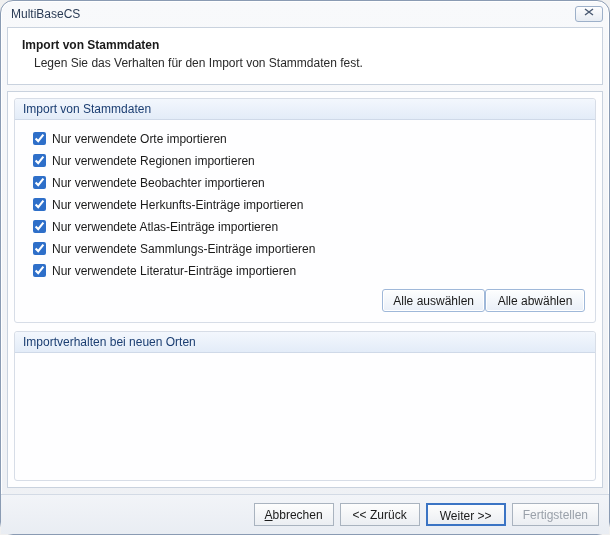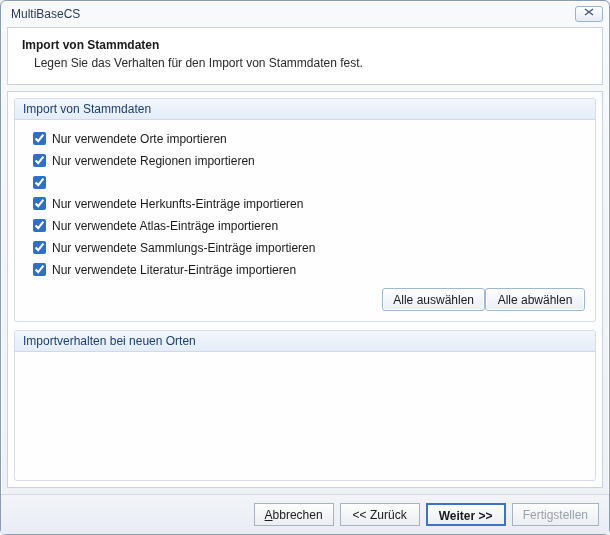--- a/index.html
+++ b/index.html
@@ -9,21 +9,21 @@
       background: #f0f0f0;
       width: 610px;
       height: 535px;
       overflow: hidden;
     }
     .window {
       width: 610px;
       height: 535px;
       background: linear-gradient(#f8f9fb, #eef0f4);
       border: 1px solid #8a9bb3;
-      border-radius: 6px;
+      border-radius: 13px;
       box-shadow: inset 0 0 0 1px #fff;
       display: flex;
       flex-direction: column;
     }
     .titlebar {
       display: flex;
       align-items: center;
       justify-content: space-between;
       height: 26px;
       padding: 0 6px 0 10px;
@@ -127,21 +127,20 @@
       padding: 0 10px;
       border: 1px solid #a9b3bf;
       background: linear-gradient(#fdfdfd, #ebeef2);
       font-size: 12px;
       cursor: pointer;
       color: #1a1a1a;
     }
     .fbtn.primary {
       border: 2px solid #3b74c4;
       padding: 4px 9px;
-      font-weight: bold;
     }
     .fbtn.disabled {
       color: #9aa1aa;
       cursor: default;
     }
     .underline-accesskey { text-decoration: underline; }
   </style>
 </head>
 <body>
 
@@ -168,20 +167,21 @@
         <label class="check-row">
           <input type="checkbox" checked="" style="">
           <span>Nur verwendete Orte importieren</span>
         </label>
         <label class="check-row">
           <input type="checkbox" checked="" style="">
           <span>Nur verwendete Regionen importieren</span>
         </label>
         <label class="check-row">
           <input type="checkbox" checked="" style="">
+          <span>Nur verwendete Beobachter importieren</span>
         </label>
         <label class="check-row">
           <input type="checkbox" checked="" style="">
           <span>Nur verwendete Herkunfts-Einträge importieren</span>
         </label>
         <label class="check-row">
           <input type="checkbox" checked="" style="">
           <span>Nur verwendete Atlas-Einträge importieren</span>
         </label>
         <label class="check-row">

